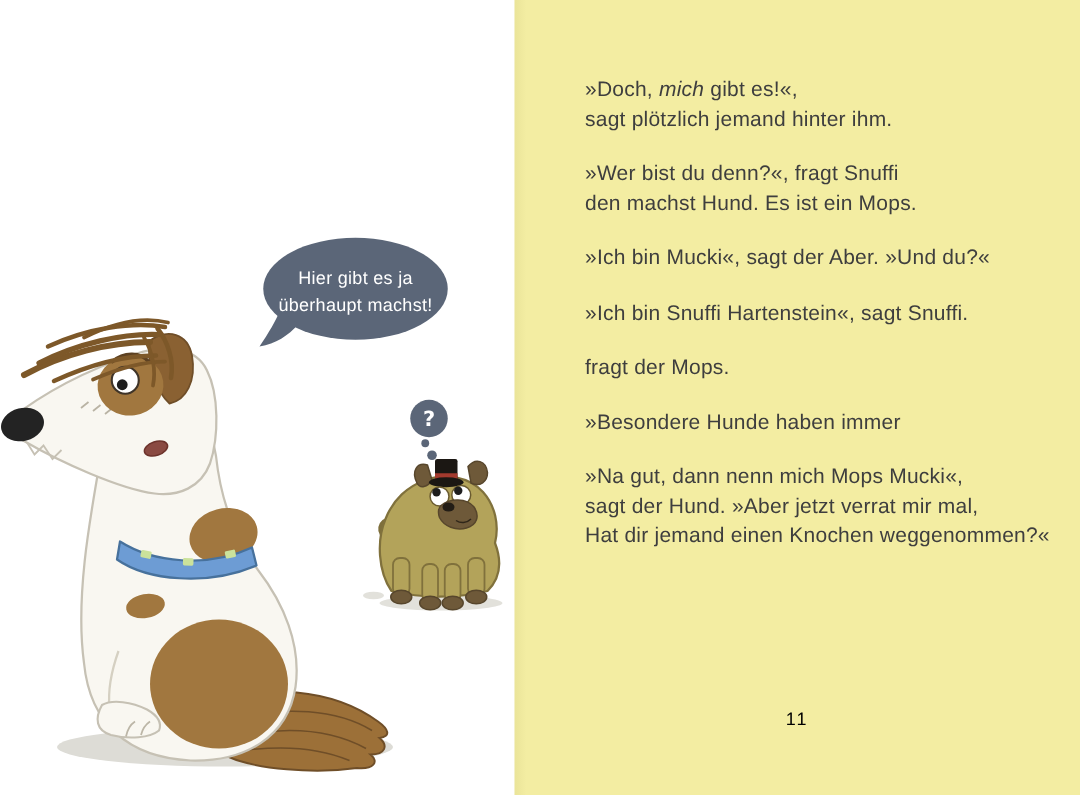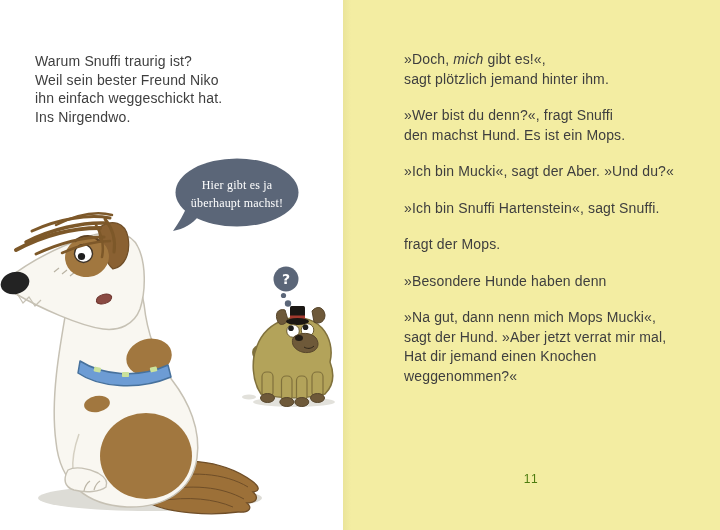--- a/index.html
+++ b/index.html
@@ -4,26 +4,26 @@
 <style>
   html,body{margin:0;padding:0;background:#fff;}
   .spread{position:relative;width:720px;height:530px;overflow:hidden;background:#ffffff;
           font-family:"Liberation Sans",sans-serif;color:var(--text,#3e3e3e);}
   .page-left{position:absolute;left:0;top:0;width:343px;height:530px;background:#ffffff;}
   .page-right{position:absolute;left:343px;top:0;width:377px;height:530px;background:var(--right-page-bg,#f3eda2);}
   .page-right::before{content:'';position:absolute;left:0;top:0;bottom:0;width:8px;
           background:linear-gradient(to right,rgba(120,110,40,0.07),rgba(120,110,40,0));}
   .intro{position:absolute;left:35px;top:52px;font-size:14px;line-height:18.5px;letter-spacing:.15px;}
   .right-text{position:absolute;left:47px;top:50px;right:20px;font-size:14px;line-height:19.5px;letter-spacing:.15px;}
-  .para{margin:0 0 17px 14px;}
+  .para{margin:0 0 17px 0;}
   .em{font-style:italic;}
   .speech-text{position:absolute;left:175px;top:177px;width:124px;text-align:center;color:#fff;
-          font-size:12px;line-height:17.5px;font-family:Liberation Serif, serif;letter-spacing:.2px;}
+          font-size:12px;line-height:17.5px;font-family:Liberation Sans, sans-serif;letter-spacing:.2px;}
   .pagenum{position:absolute;left:0;right:0;bottom:44px;text-align:center;font-size:12px;
-          letter-spacing:1.5px;color:#4d7c0f;margin-top:16px;}
+          letter-spacing:1.5px;color:#000000;margin-top:16px;}
   svg{position:absolute;left:0;top:0;}
 </style>
 </head>
 <body>
 
 <div class="spread">
 
   <div class="page-left">
 
     <svg width="343" height="530" viewBox="0 0 343 530">
@@ -117,26 +117,20 @@
           <circle cx="307.5" cy="330" r="6.3" fill="#ffffff" stroke="#6a5b30" stroke-width="1"></circle>
           <circle cx="291" cy="328.2" r="2.8" fill="#1e1e1e"></circle>
           <circle cx="305.5" cy="327.2" r="2.8" fill="#1e1e1e"></circle>
           <path d="M294,337 C300,332 311,332 316,338 C320,344 318,350 311,352 C304,354 296,351 293,345 C292,342 292,339 294,337 Z" fill="#6e5939" stroke="#57462c" stroke-width="1"></path>
           <ellipse cx="299" cy="338" rx="4" ry="3" fill="#231d16"></ellipse>
           <path d="M304,347 C307,349 311,349 314,346" fill="none" stroke="#2f2619" stroke-width="1"></path>
         </g>
       </g>
     </svg>
 
-    <div class="intro">
-      <div>Warum Snuffi traurig ist?</div>
-      <div>Weil sein bester Freund Niko</div>
-      <div>ihn einfach weggeschickt hat.</div>
-      <div>Ins Nirgendwo.</div>
-    </div>
 
     <div class="speech-text">
       <div>Hier gibt es ja</div>
       <div>überhaupt machst!</div>
     </div>
   </div>
 
   <div class="page-right">
     <div class="right-text">
       <div class="para">
@@ -150,21 +144,21 @@
       <div class="para">
         <div>»Ich bin Mucki«, sagt der Aber. »Und du?«</div>
       </div>
       <div class="para">
         <div>»Ich bin Snuffi Hartenstein«, sagt Snuffi.</div>
       </div>
       <div class="para">
         <div>fragt der Mops.</div>
       </div>
       <div class="para">
-        <div>»Besondere Hunde haben denn</div>
+        <div>»Besondere Hunde haben immer</div>
       </div>
       <div class="para">
         <div>»Na gut, dann nenn mich Mops Mucki«,</div>
         <div>sagt der Hund. »Aber jetzt verrat mir mal,</div>
         <div>Hat dir jemand einen Knochen weggenommen?«</div>
       </div>
     </div>
     <div class="pagenum">11</div>
   </div>
 </div>

